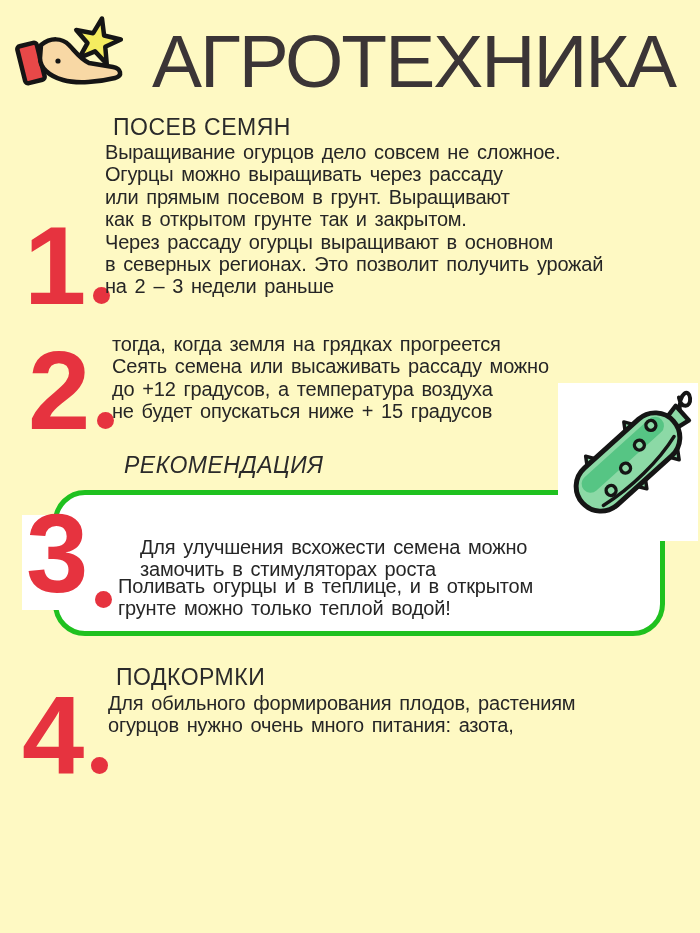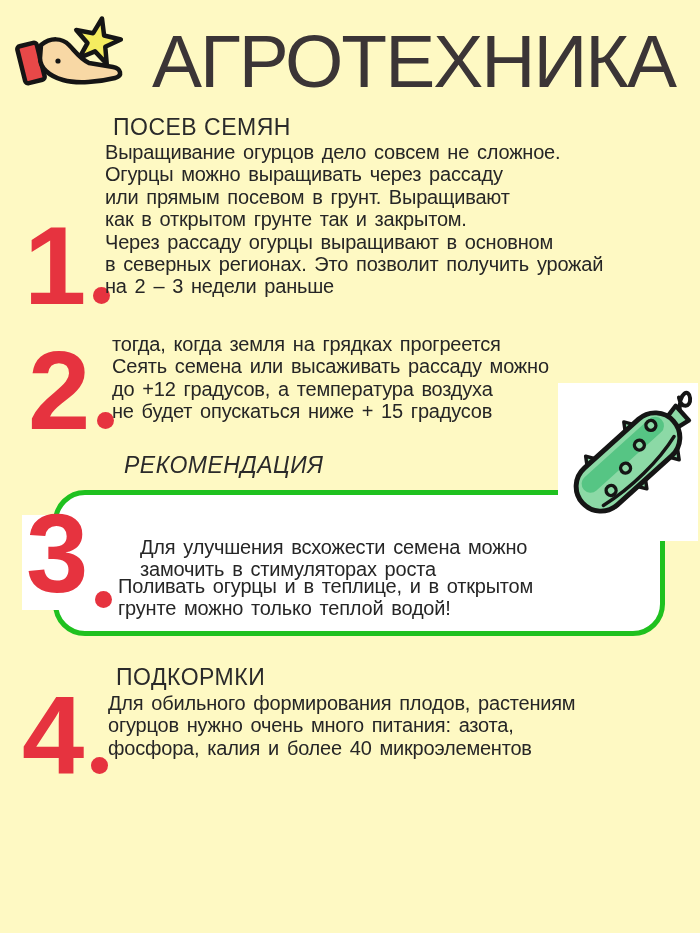--- a/index.html
+++ b/index.html
@@ -112,16 +112,15 @@
   </div>
 
   <div class="big-number" style="left:22px;top:680px;">
     <span>4</span>
     <span class="dot"></span>
   </div>
   <div class="section-heading" style="left:108px;top:664px;text-align:right;">ПОДКОРМКИ</div>
   <div class="body-text" style="left:108px;top:692px;">
     <div class="line">Для обильного формирования плодов, растениям</div>
     <div class="line">огурцов нужно очень много питания: азота,</div>
-    <div class="line">фосфора, калия и более 40 микроэлементов</div>
   </div>
 
 </div>
 
 </body></html>

